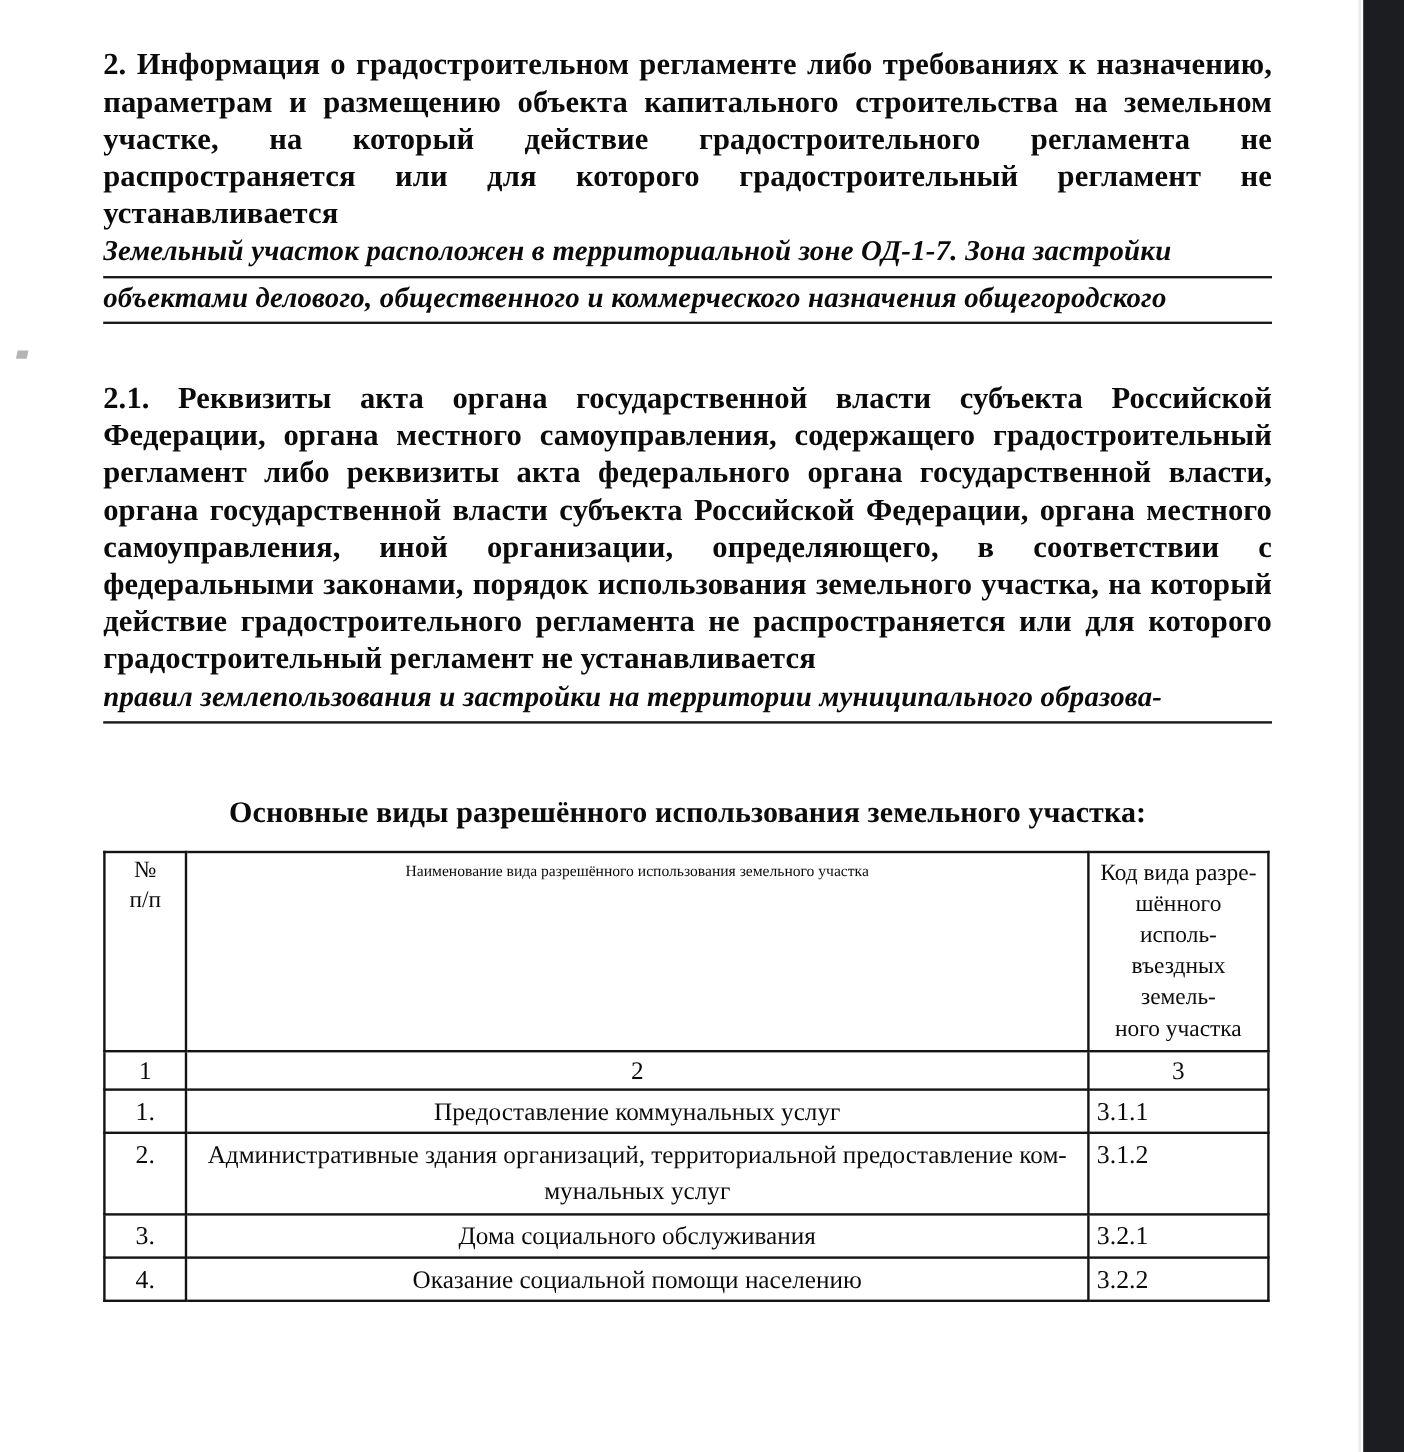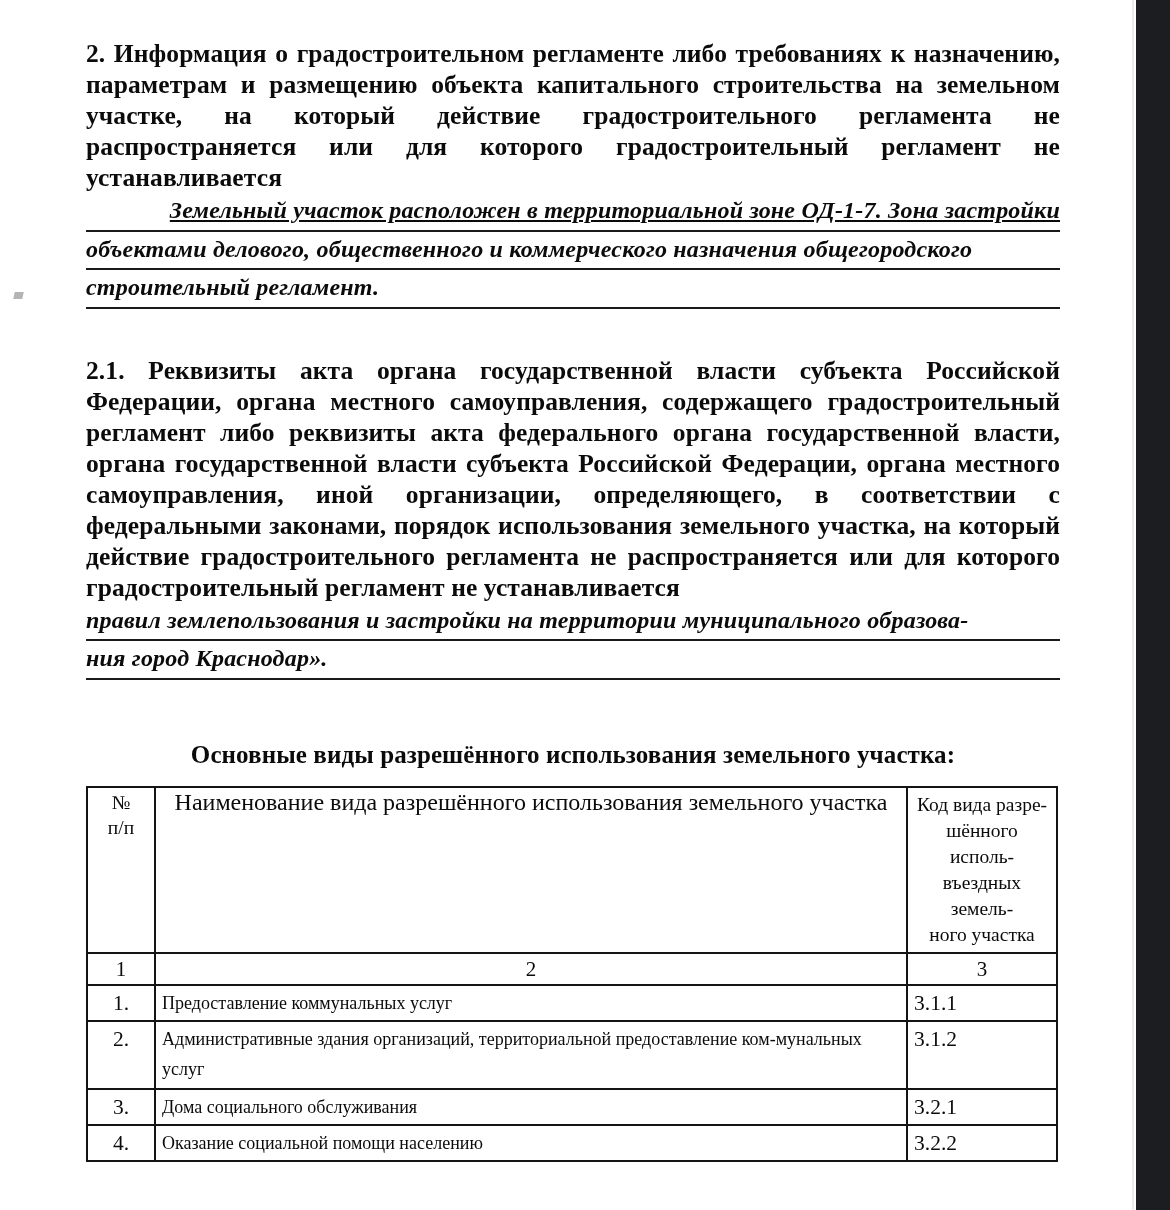--- a/index.html
+++ b/index.html
@@ -88,22 +88,21 @@
   .answer .line {
     display: block;
     border-bottom: 2px solid #1a1a1a;
     height: 36.5px;
     line-height: 34px;
     white-space: nowrap;
     overflow: hidden;
   }
   .answer .line.spread {
     display: flex;
-    justify-content: flex-end;
-    text-decoration: underline;
+    justify-content: flex-start;
   }
   .answer .line.spread > span { white-space: pre; }
 
   .gap-lg { height: 46px; }
   .gap-md { height: 34px; }
   .gap-sm { height: 26px; }
 
   .subheading {
     font-weight: bold;
     font-size: 25px;
@@ -131,63 +130,61 @@
   col.c-name { width: 752px; }
   col.c-code { width: 150px; }
 
   .hdr-cell {
     text-align: center;
     vertical-align: middle;
     font-size: 19.5px;
     line-height: 25px;
     height: 112px;
   }
-  .hdr-cell.name { font-size: 24px; border-radius: 31px; }
+  .hdr-cell.name { font-size: 13px; border-radius: 31px; }
   .hdr-cell.code { line-height: 26px; padding: 4px 4px; vertical-align: top; }
   .hdr-cell.num  { line-height: 25px; }
 
   .numrow td {
     text-align: center;
     font-size: 21px;
     line-height: 26px;
     height: 26px;
     padding: 0 4px;
     vertical-align: middle;
   }
 
   .body-num  { text-align: center; font-size: 21.5px; line-height: 30px; }
-  .body-name { text-align: left;   font-size: 18px;   line-height: 30px; }
+  .body-name { text-align: center;   font-size: 21px;   line-height: 30px; }
   .body-code { text-align: left; font-size: 21.5px; line-height: 30px; }
 
   tr.row td { height: 30px; }
   tr.row.tall td { height: 62px; }
 </style>
 </head>
 <body>
 
 <div id="page">
   <div class="content">
 
     <p class="heading">2. Информация о градостроительном регламенте либо требованиях к назначению, параметрам и размещению объекта капитального строительства на земельном участке, на который действие градостроительного регламента не распространяется или для которого градостроительный регламент не устанавливается</p>
 
     <div class="answer">
       <span class="line spread">
         <span>Земельный участок расположен в территориальной зоне ОД-1-7. Зона застройки</span>
       </span>
       <span class="line">объектами делового, общественного и коммерческого назначения общегородского</span>
-      <span class="line">строительный регламент.</span>
     </div>
 
     <div class="gap-lg"></div>
 
     <p class="heading">2.1. Реквизиты акта органа государственной власти субъекта Российской Федерации, органа местного самоуправления, содержащего градостроительный регламент либо реквизиты акта федерального органа государственной власти, органа государственной власти субъекта Российской Федерации, органа местного самоуправления, иной организации, определяющего, в соответствии с федеральными законами, порядок использования земельного участка, на который действие градостроительного регламента не распространяется или для которого градостроительный регламент не устанавливается</p>
 
     <div class="answer">
       <span class="line">правил землепользования и застройки на территории муниципального образова-</span>
-      <span class="line">ния город Краснодар».</span>
     </div>
 
     <div class="gap-md"></div>
 
 
     <div class="gap-sm"></div>
 
     <p class="subheading">Основные виды разрешённого использования земельного участка:</p>
 
     <table class="vri">

